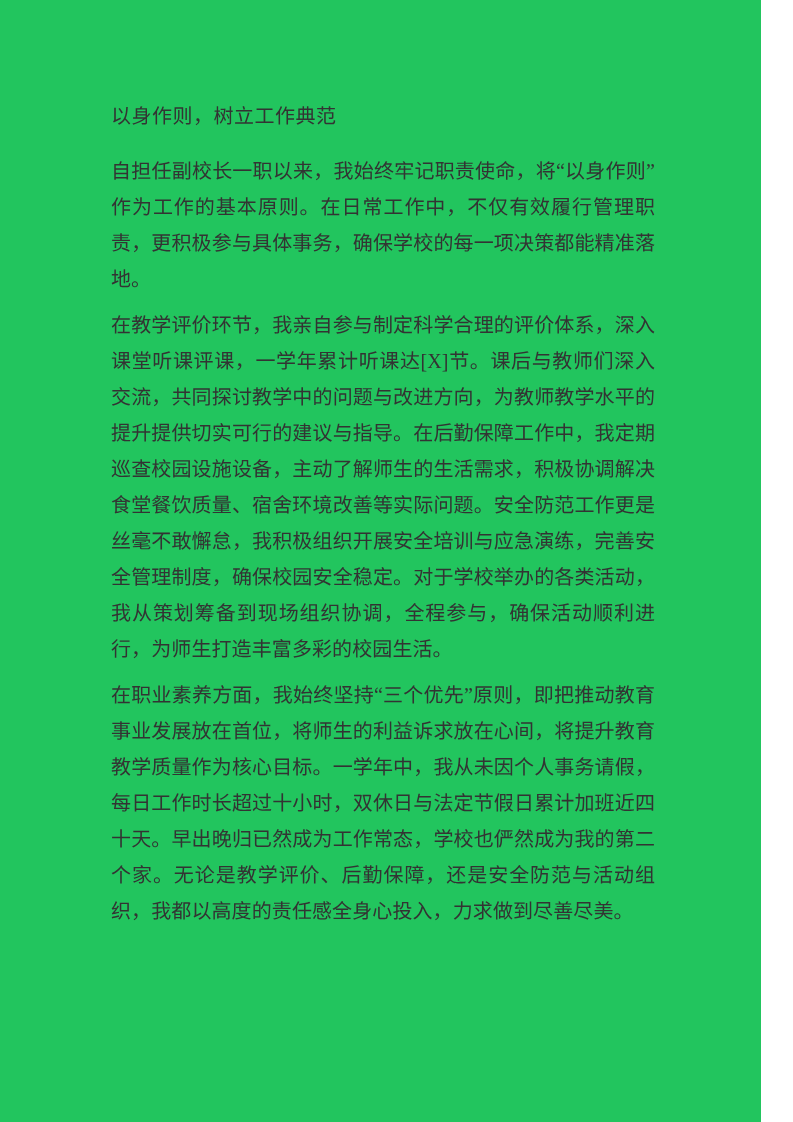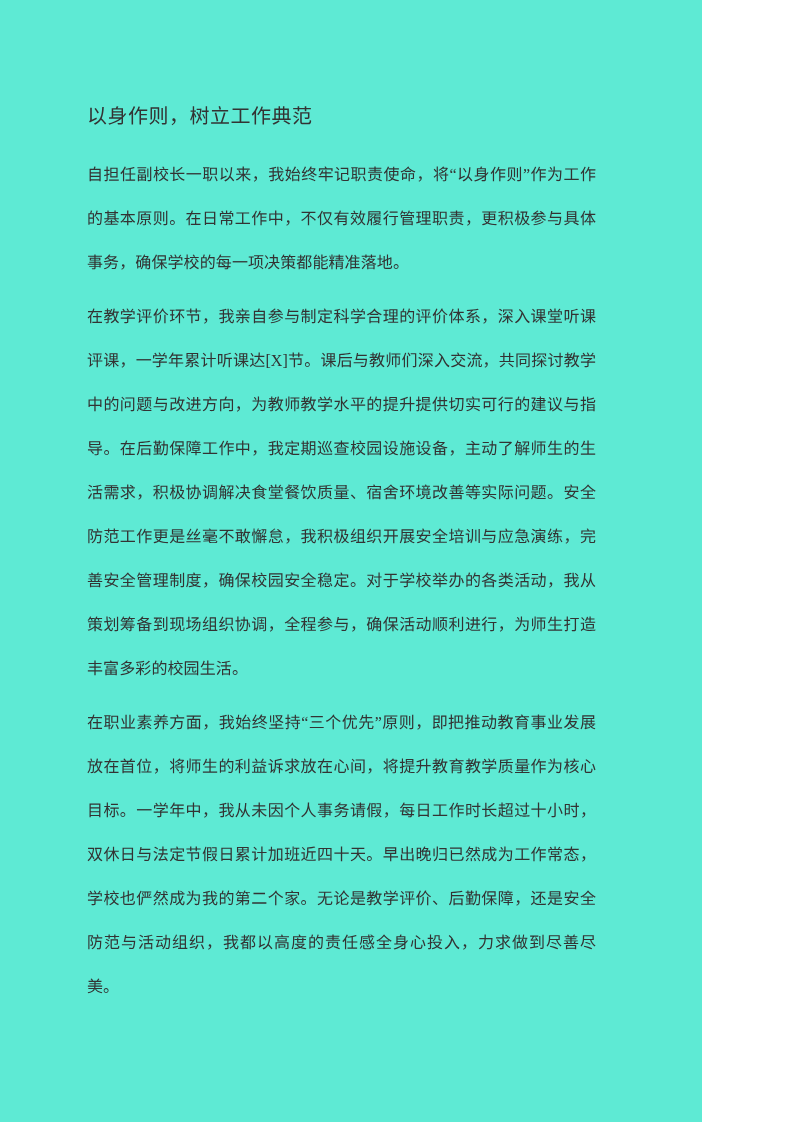--- a/index.html
+++ b/index.html
@@ -9,39 +9,39 @@
     background: #ffffff;
   }
   body {
     width: 793px;
     height: 1122px;
     overflow: hidden;
     font-family: "Liberation Serif", "DejaVu Serif", serif;
   }
   .page {
     box-sizing: border-box;
-    width: 702px;
+    width: 761px;
     height: 1122px;
-    background: #5eead4;
-    padding: 94px 106px 60px 87px;
+    background: #22c55e;
+    padding: 94px 106px 60px 111px;
     overflow: hidden;
   }
   .doc-title {
     margin: 0 0 15px 0;
     font-size: 20px;
     font-weight: normal;
     line-height: 44px;
     letter-spacing: 0.5px;
     color: #333333;
     text-align: left;
   }
   .doc-paragraph {
     margin: 0 0 10px 0;
-    font-size: 16px;
-    line-height: 44px;
+    font-size: 20px;
+    line-height: 36px;
     letter-spacing: 0.1px;
     color: #333333;
     text-align: justify;
     text-justify: inter-ideograph;
     word-break: break-all;
   }
   .doc-paragraph:last-child {
     margin-bottom: 0;
   }
 </style>

